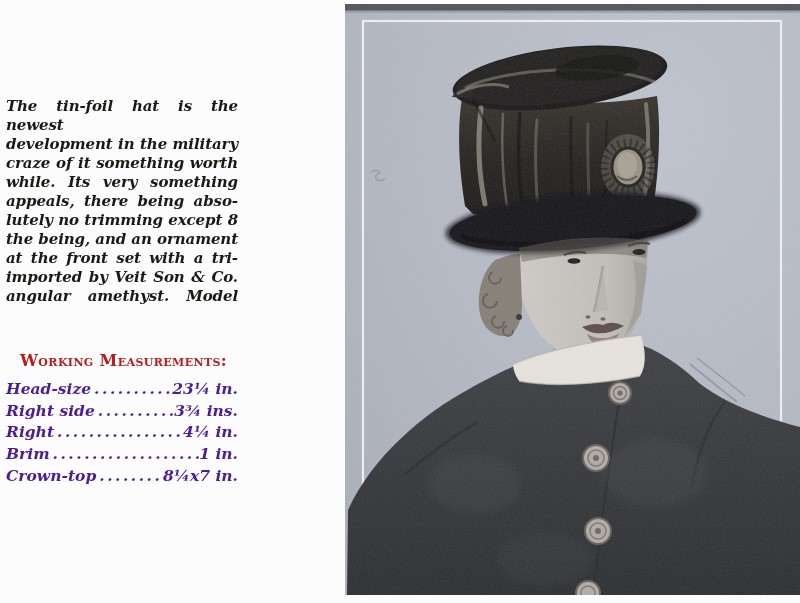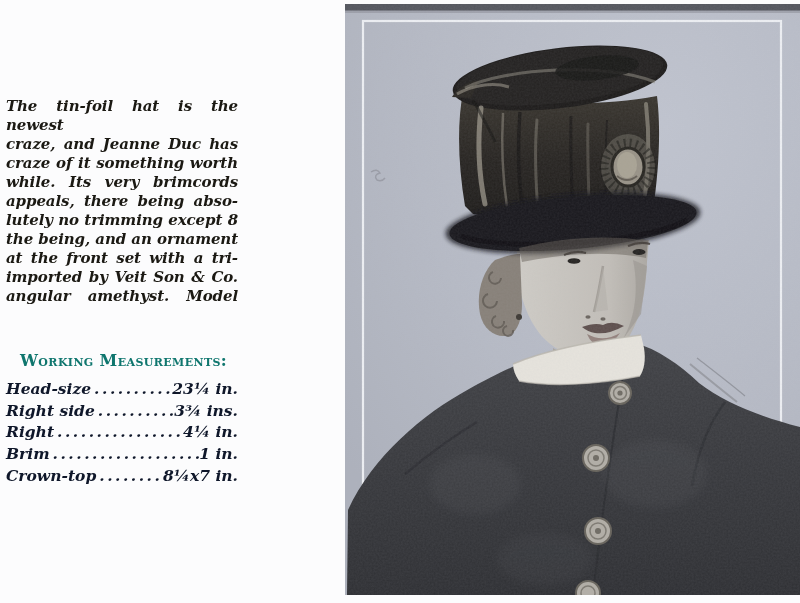--- a/index.html
+++ b/index.html
@@ -13,47 +13,47 @@
   .article{
     position:absolute;left:6px;top:97px;width:232px;
     color:#1b1913;font-weight:700;font-style:italic;
   }
   .pline{
     font-size:15px;line-height:19px;letter-spacing:-0.1px;
     text-align:justify;text-align-last:justify;white-space:normal;
   }
   .meas-heading{
     position:absolute;left:20px;top:351px;
-    color:#0f766e;font-weight:700;font-style:normal;
+    color:#b91c1c;font-weight:700;font-style:normal;
     font-variant:small-caps;font-size:16px;letter-spacing:0.4px;
   }
   .meas{
     position:absolute;left:6px;top:378px;width:232px;
-    color:#0f172a;font-weight:700;font-style:italic;font-size:15.5px;
+    color:#4c1d95;font-weight:700;font-style:italic;font-size:15.5px;
   }
   .mrow{display:flex;align-items:baseline;line-height:21.7px;}
   .mlabel{white-space:nowrap;}
   .mdots{flex:1 1 auto;overflow:hidden;white-space:nowrap;letter-spacing:2.5px;padding:0 3px;}
   .mvalue{white-space:nowrap;}
   
   .photo{
     position:absolute;left:345px;top:4px;width:455px;height:591px;margin:0;
   }
   .photo svg{display:block;}
 </style>
 </head>
 <body>
 
 <div class="page">
 
   <div class="article">
     <div class="pline">The tin-foil hat is the newest</div>
-    <div class="pline">craze, and Jeanne Duc has</div>
+    <div class="pline">development in the military</div>
     <div class="pline">craze of it something worth</div>
-    <div class="pline">while.  Its very brimcords</div>
+    <div class="pline">while.  Its very something</div>
     <div class="pline">appeals, there being abso-</div>
     <div class="pline">lutely no trimming except 8</div>
     <div class="pline">the being, and an ornament</div>
     <div class="pline">at the front set with a tri-</div>
     <div class="pline">imported by Veit Son &amp; Co.</div>
     <div class="pline">angular amethyst.  Model</div>
   </div>
 
   <div class="meas-heading">Working Measurements:</div>
 

